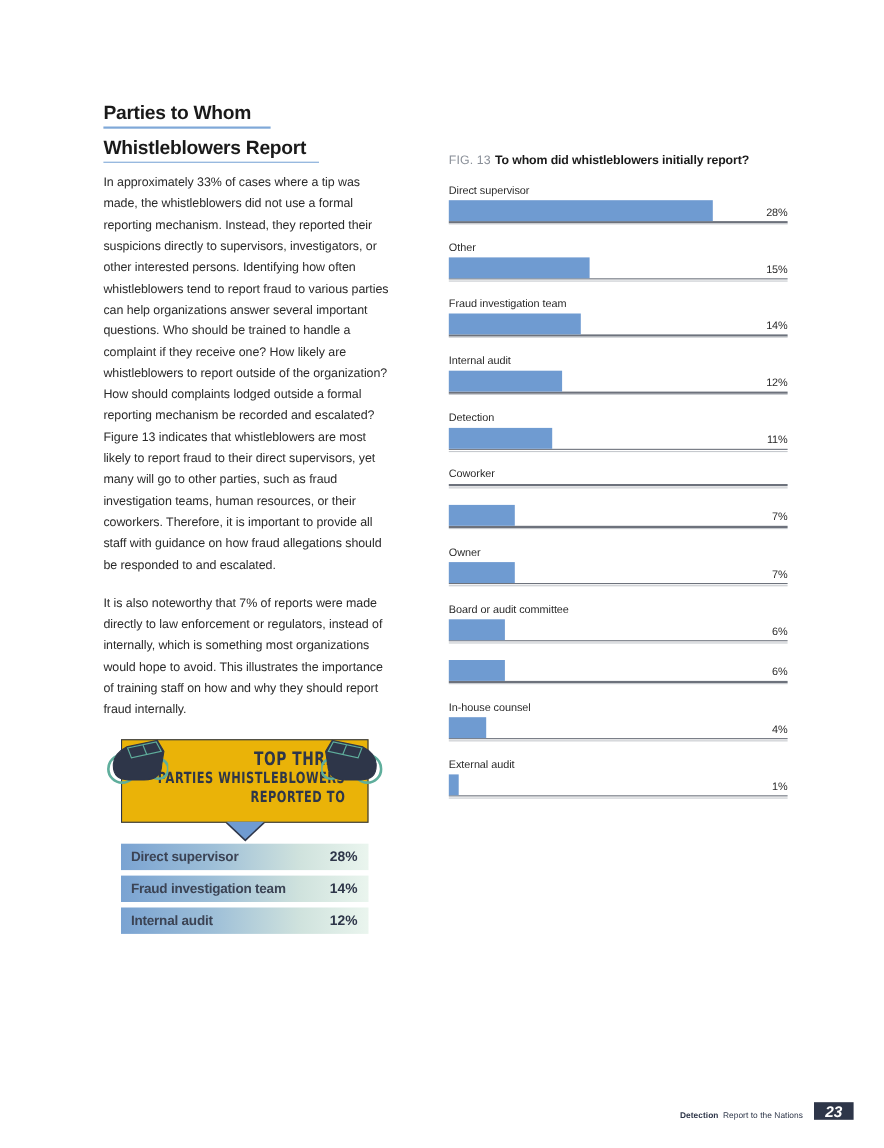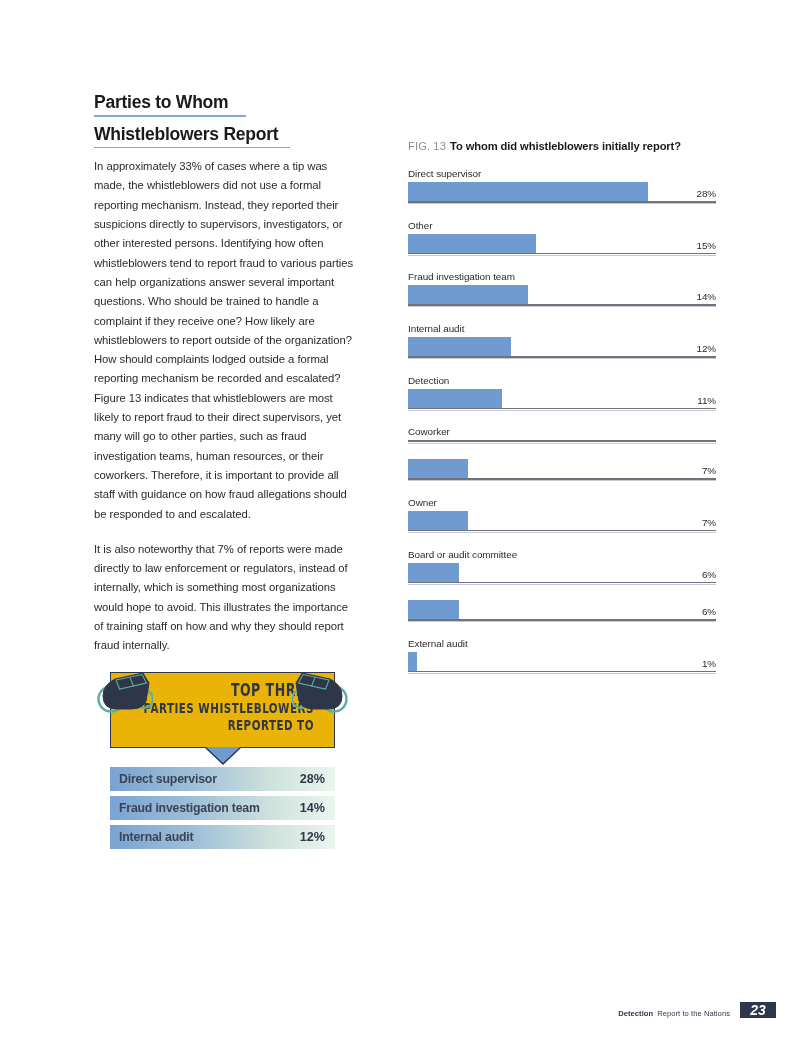--- a/index.html
+++ b/index.html
@@ -368,20 +368,29 @@
       </div>
       <div class="bar-item">
         <div class="bar-track">
           <div class="bar-fill" style="width:16.666666666666664%;background:#6f9bd1"></div>
           <div class="bar-value">6%</div>
         </div>
         <div class="bar-base"></div>
         <div class="bar-base2"></div>
       </div>
       <div class="bar-item">
+        <div class="bar-label">In-house counsel</div>
+        <div class="bar-track">
+          <div class="bar-fill" style="width:11.11111111111111%;background:#6f9bd1"></div>
+          <div class="bar-value">4%</div>
+        </div>
+        <div class="bar-base"></div>
+        <div class="bar-base2"></div>
+      </div>
+      <div class="bar-item">
         <div class="bar-label">External audit</div>
         <div class="bar-track">
           <div class="bar-fill" style="width:2.7777777777777777%;background:#6f9bd1"></div>
           <div class="bar-value">1%</div>
         </div>
         <div class="bar-base"></div>
         <div class="bar-base2"></div>
       </div>
     </div>
 </div>

